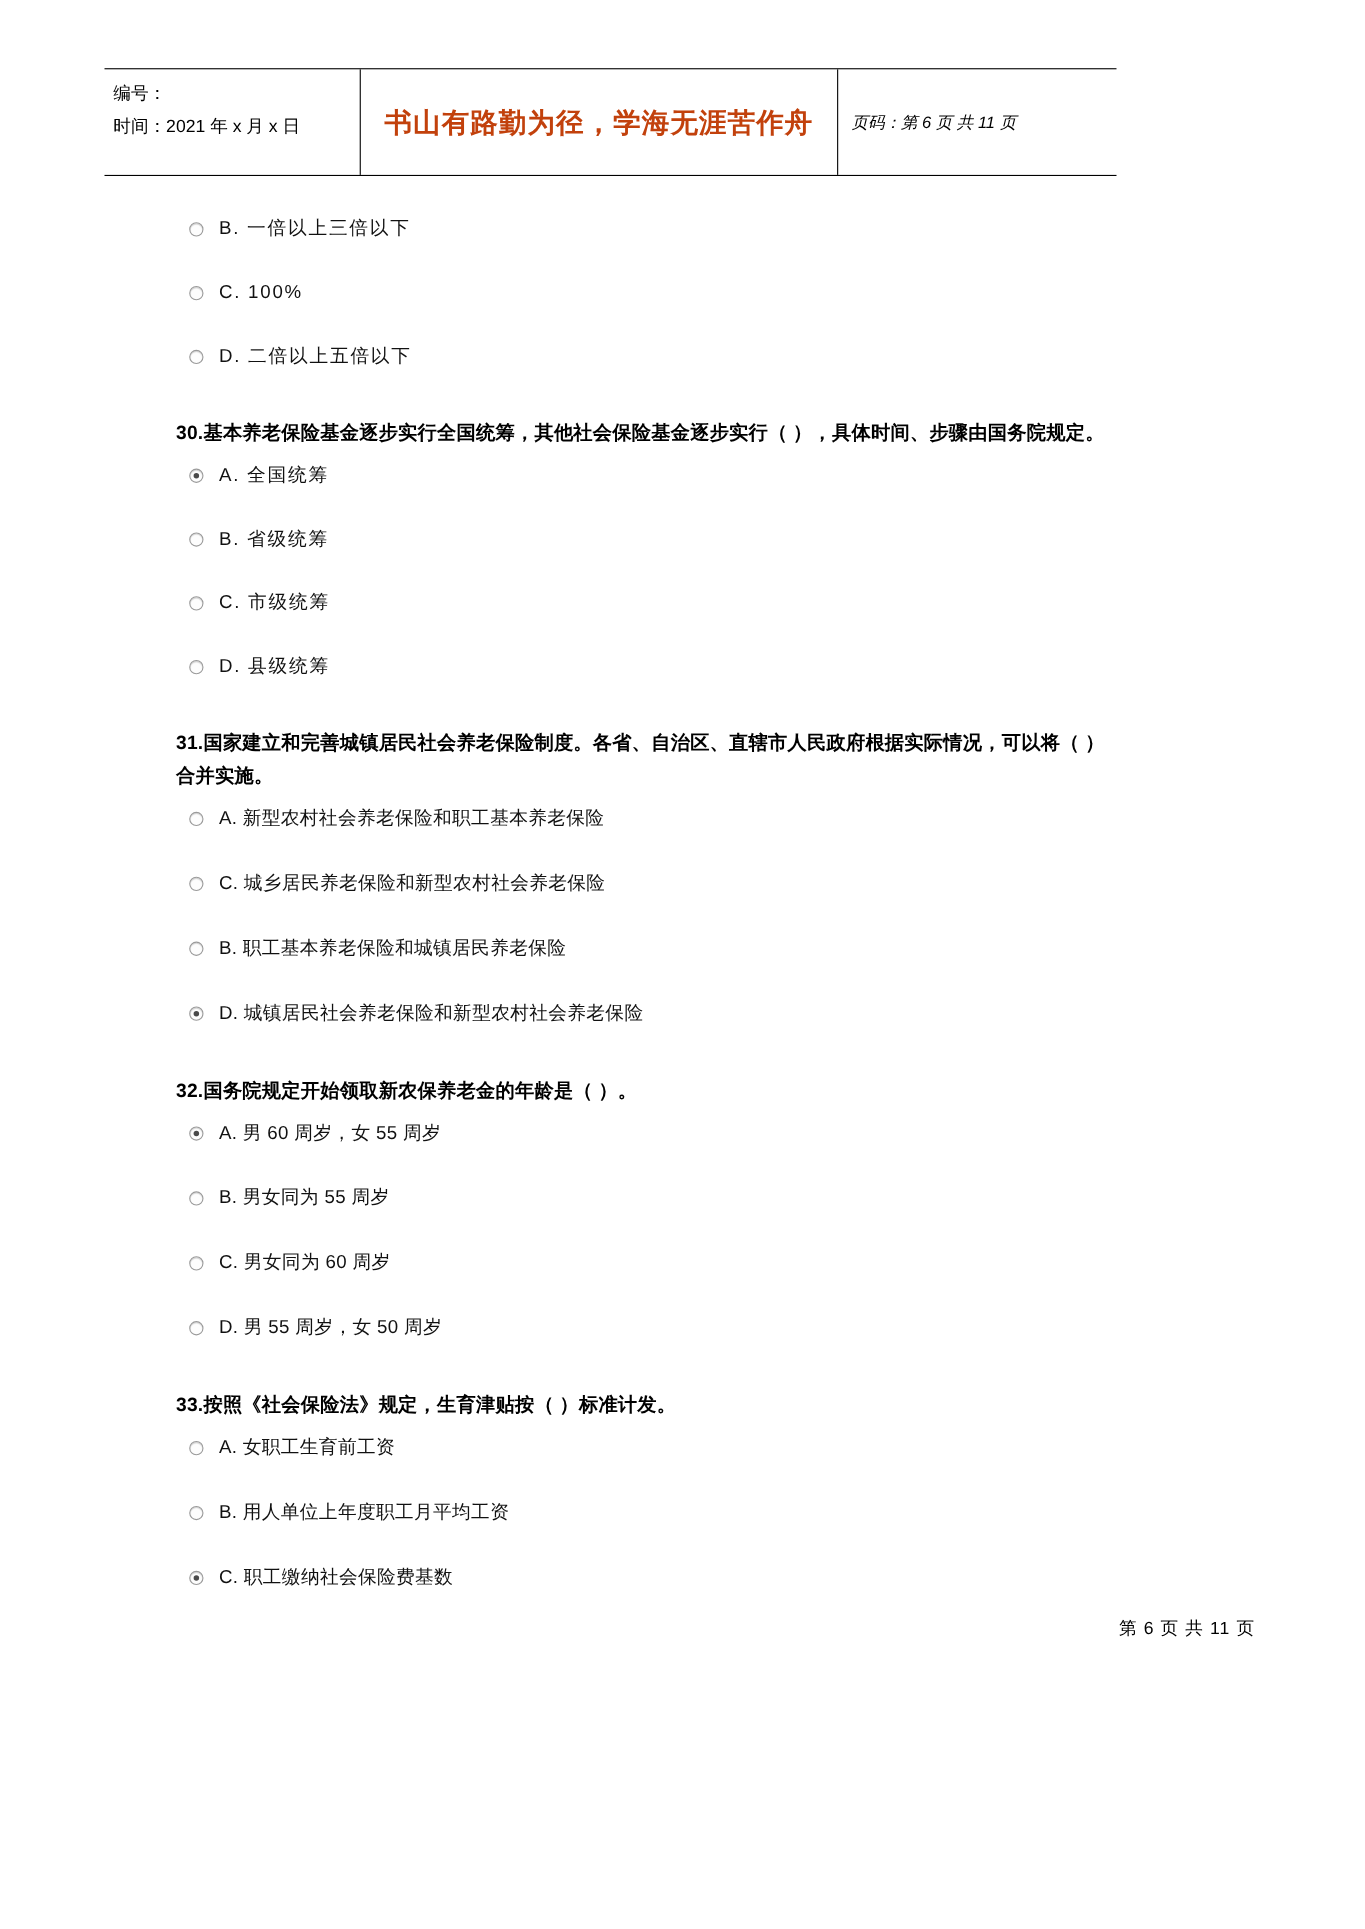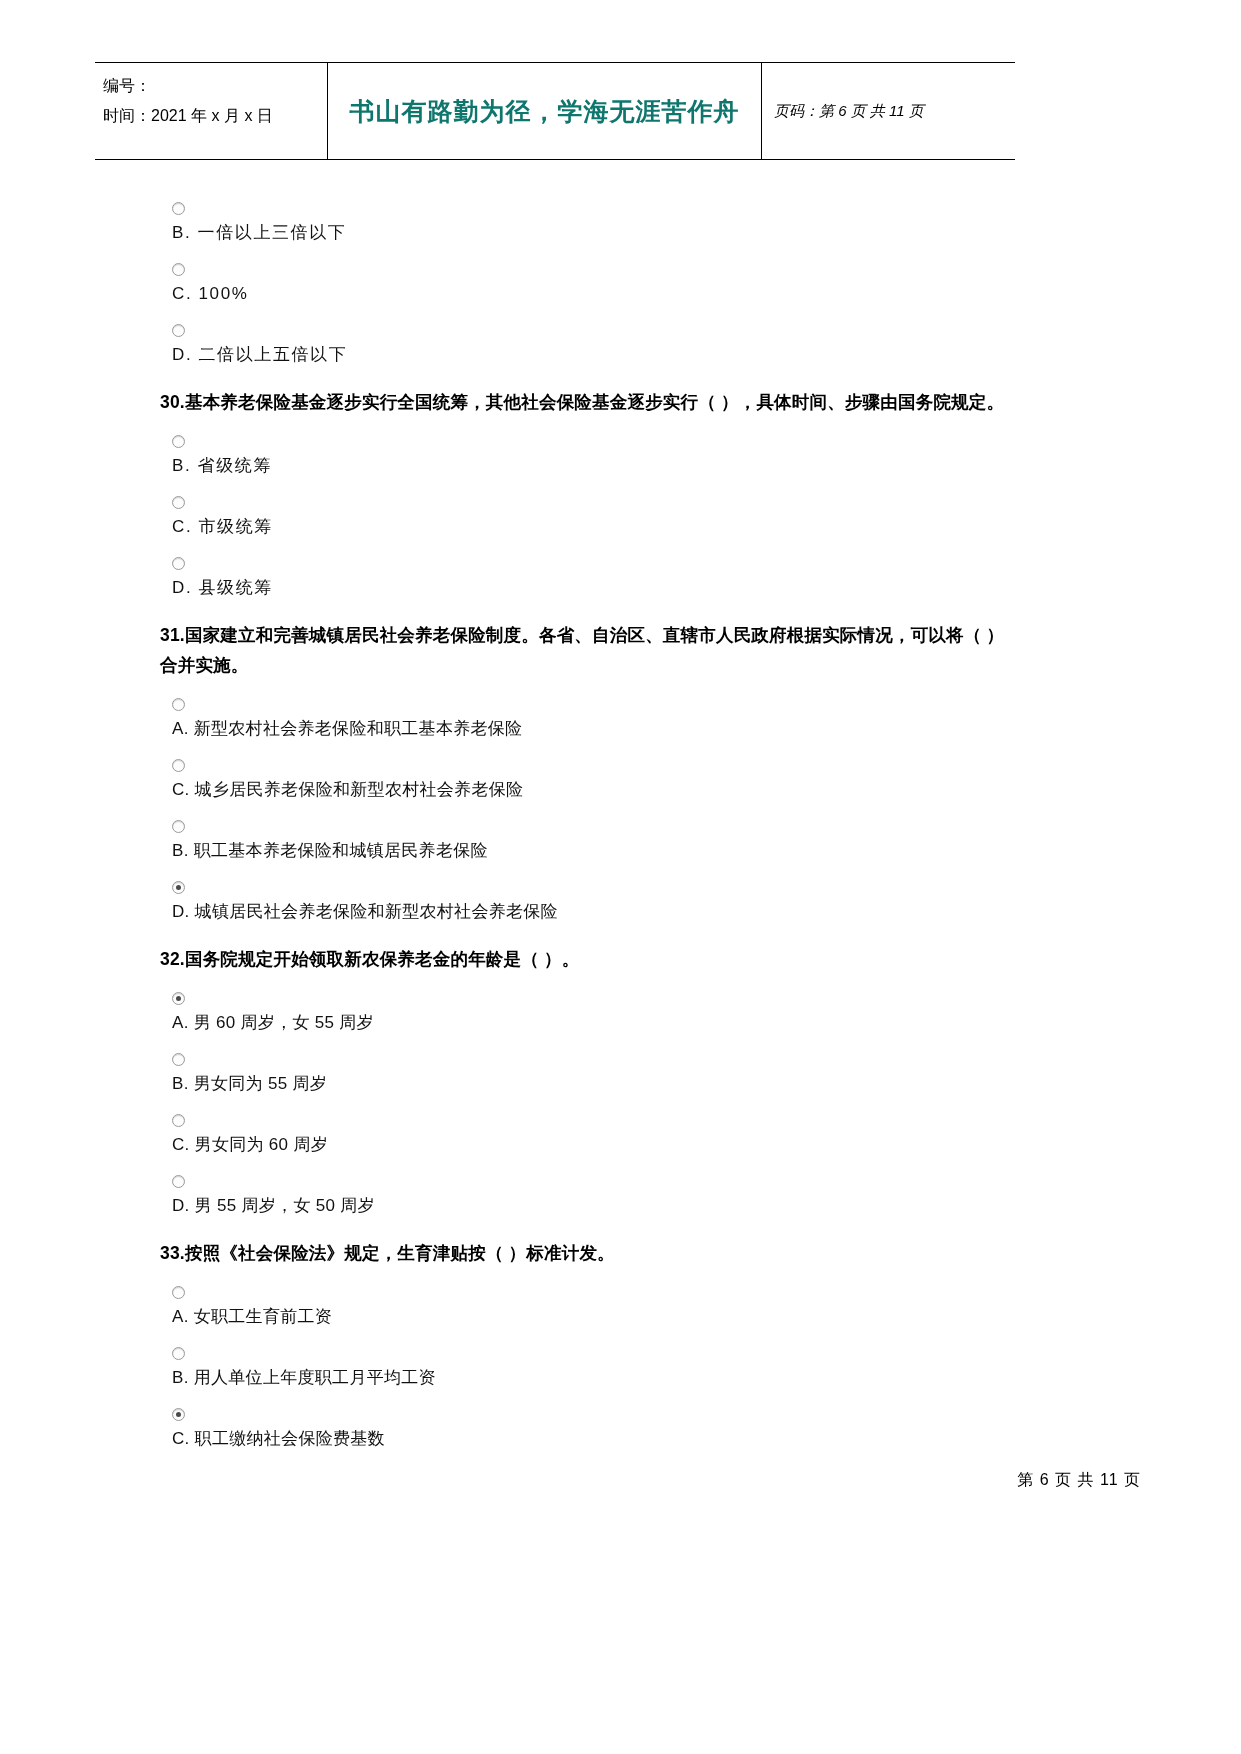--- a/index.html
+++ b/index.html
@@ -39,21 +39,21 @@
     font-family: "Liberation Sans", sans-serif;
     font-size: 16px;
     line-height: 30px;
     border-right: 1px solid #000;
   }
   .hdr-mid {
     flex: 1;
     display: flex;
     align-items: center;
     justify-content: center;
-    color: #0f766e;
+    color: #c2410c;
     font-size: 25px;
     font-family: "Liberation Serif", serif;
     font-weight: bold;
     letter-spacing: 1px;
     border-right: 1px solid #000;
   }
   .hdr-right {
     width: 253px;
     display: flex;
     align-items: center;
@@ -79,21 +79,20 @@
     line-height: 30px;
     margin: 14px 0 6px 0;
     letter-spacing: 0.2px;
   }
 
   .opt {
     display: flex;
     align-items: flex-start;
     margin: 0 0 0 12px;
     min-height: 58px;
-    flex-direction: column;
   }
   .opt.tight { min-height: 59px; }
 
   .radio {
     width: 13px; height: 13px;
     border-radius: 50%;
     border: 1px solid #9a9a9a;
     background: #fdfdfd;
     margin-top: 12px;
     margin-right: 14px;
@@ -155,20 +154,24 @@
       </div>
       <div class="opt">
         <span class="radio"></span>
         <span class="opt-label wide">D.  二倍以上五倍以下</span>
       </div>
     </div>
 
     <div>
       <div class="qtext">30.基本养老保险基金逐步实行全国统筹，其他社会保险基金逐步实行（  ），具体时间、步骤由国务院规定。</div>
       <div class="opt">
+        <span class="radio checked"></span>
+        <span class="opt-label wide">A.  全国统筹</span>
+      </div>
+      <div class="opt">
         <span class="radio"></span>
         <span class="opt-label wide">B.  省级统筹</span>
       </div>
       <div class="opt">
         <span class="radio"></span>
         <span class="opt-label wide">C.  市级统筹</span>
       </div>
       <div class="opt">
         <span class="radio"></span>
         <span class="opt-label wide">D.  县级统筹</span>

